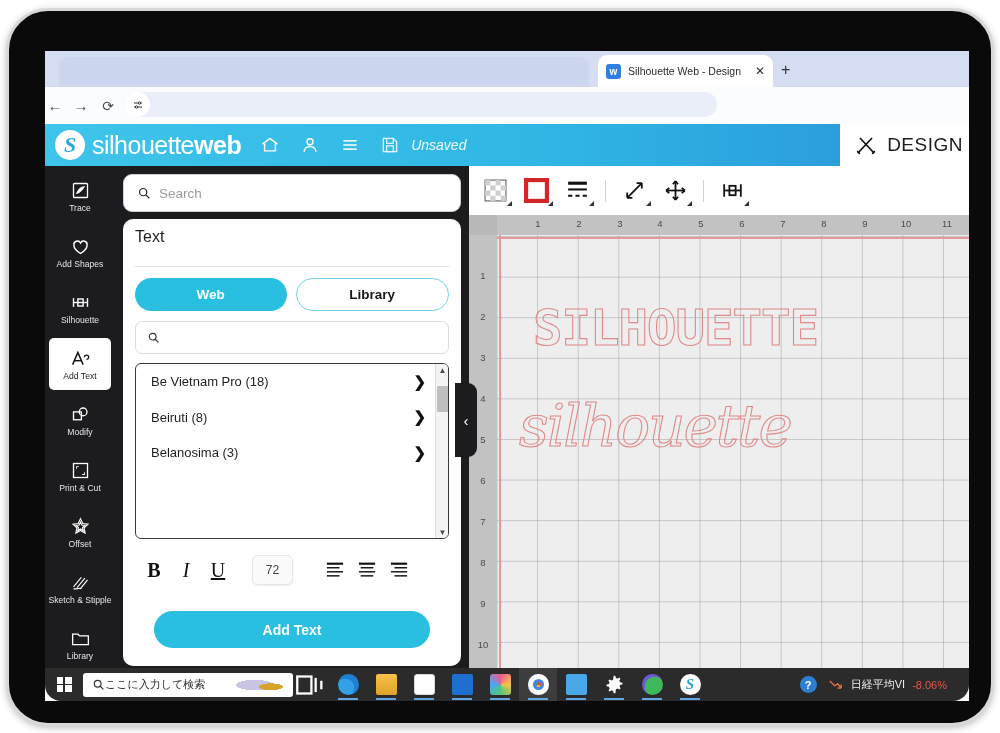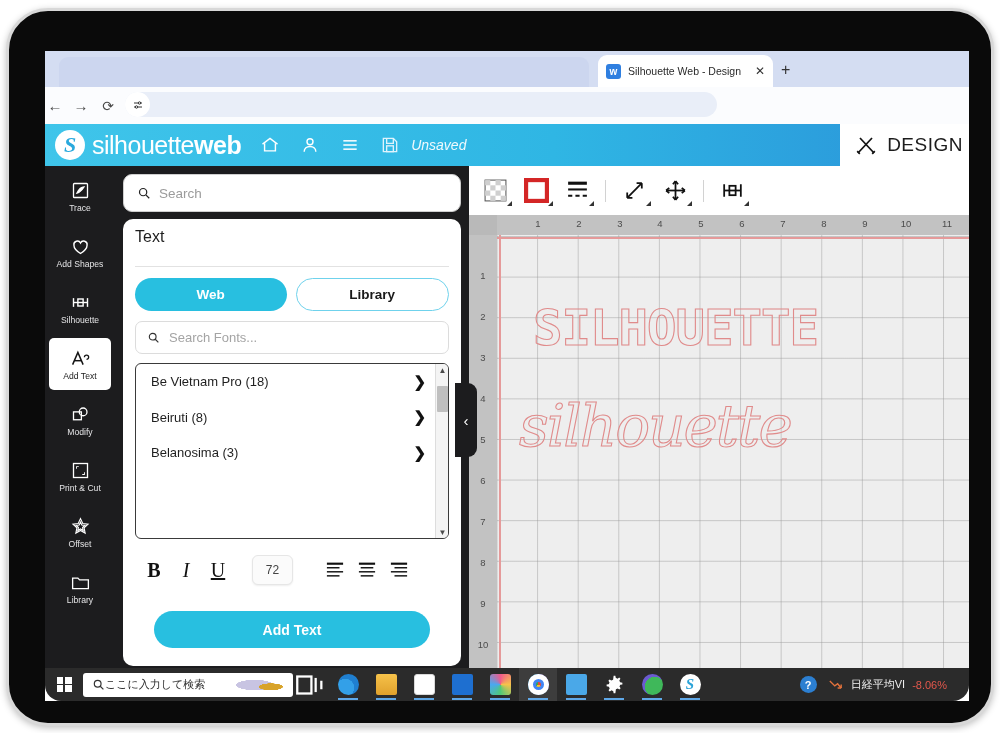--- a/index.html
+++ b/index.html
@@ -513,20 +513,29 @@
         <div class="tool-label">Print &amp; Cut</div>
       </div>
       <div class="tool">
         <svg viewBox="0 0 24 24" fill="none" stroke="#fff" stroke-width="1.3">
           <path d="M12 3l2.6 5.6 6 .7-4.5 4.2 1.2 6-5.3-3-5.3 3 1.2-6L3.4 9.3l6-.7z"></path>
           <path d="M12 7l1.5 3.3 3.5.4-2.6 2.4.7 3.5-3.1-1.8-3.1 1.8.7-3.5L7 10.7l3.5-.4z"></path>
         </svg>
         <div class="tool-label">Offset</div>
       </div>
       <div class="tool">
+        <svg viewBox="0 0 24 24" fill="none" stroke="#fff" stroke-width="1.3">
+          <path d="M4 17 13 6"></path>
+            <path d="M8 18 17 7"></path>
+            <path d="M12 19 20 9"></path>
+          <path d="M4 19c3 1 6-1 9 0"></path>
+        </svg>
+        <div class="tool-label">Sketch &amp; Stipple</div>
+      </div>
+      <div class="tool">
         <svg viewBox="0 0 24 24" fill="none" stroke="#fff" stroke-width="1.5">
           <path d="M3 7h6l2 2h10v10H3z"></path>
         </svg>
         <div class="tool-label">Library</div>
       </div>
     </div>
 
     <div id="panel">
       <div id="panel-search">
         <svg viewBox="0 0 24 24" fill="none" stroke="#222" stroke-width="2.1">
@@ -542,21 +551,20 @@
         <div id="source-toggle">
           <div class="source-btn on">Web</div>
           <div class="source-btn off">Library</div>
         </div>
 
         <div id="font-search">
           <svg viewBox="0 0 24 24" fill="none" stroke="#333" stroke-width="2.1">
             <circle cx="10.5" cy="10.5" r="6.2"></circle>
               <line x1="15.2" y1="15.2" x2="21" y2="21"></line>
           </svg>
-          <input type="text" readonly="" placeholder="Search Fonts..." style="">
         </div>
 
         <div id="font-list-wrap">
           <div id="font-list">
             <div class="font-row">
               <span class="fname">Be Vietnam Pro (18)</span>
               <span class="chev">❯</span>
             </div>
             <div class="font-row">
               <span class="fname">Beiruti (8)</span>

